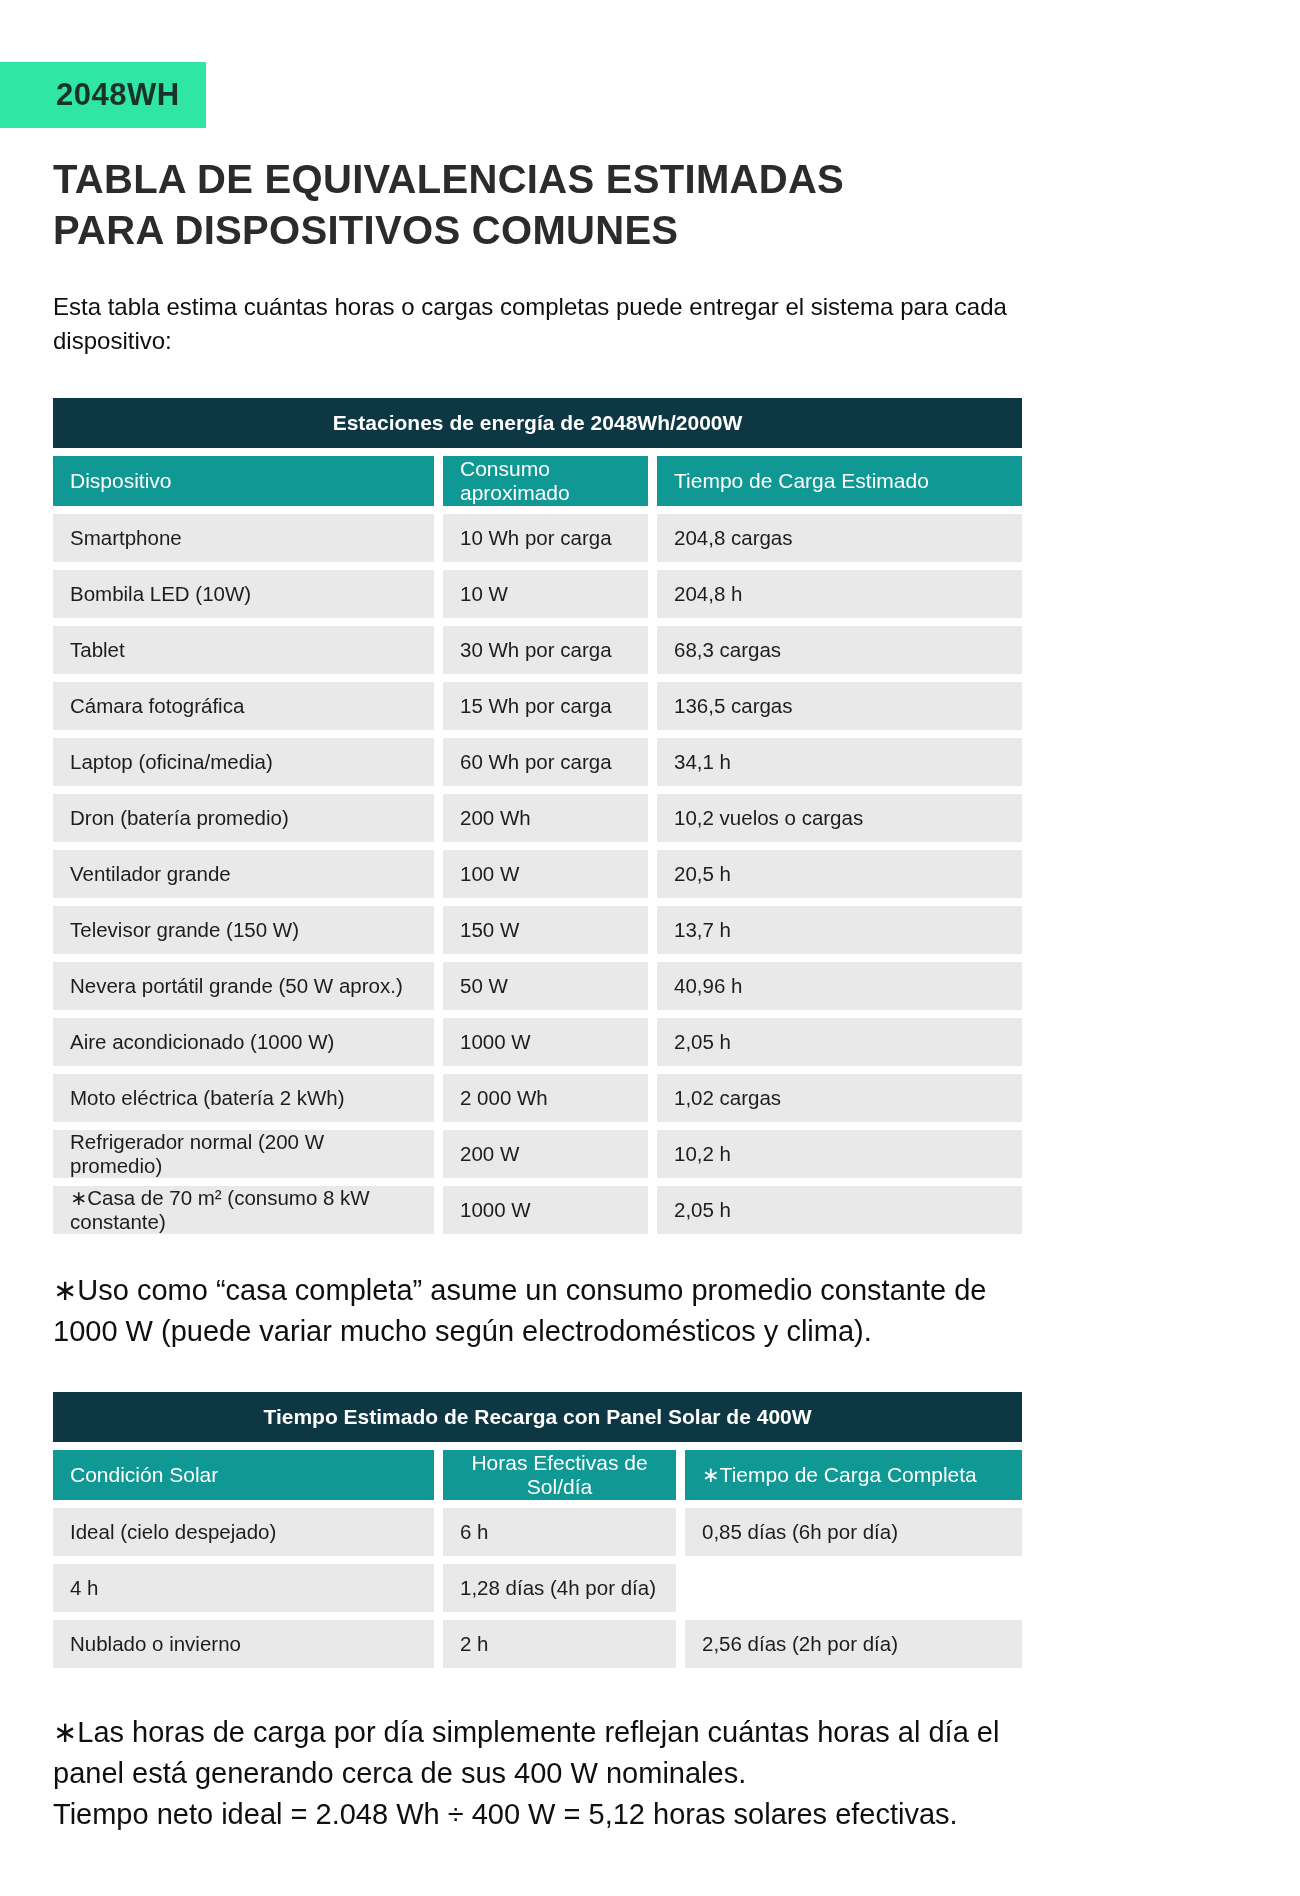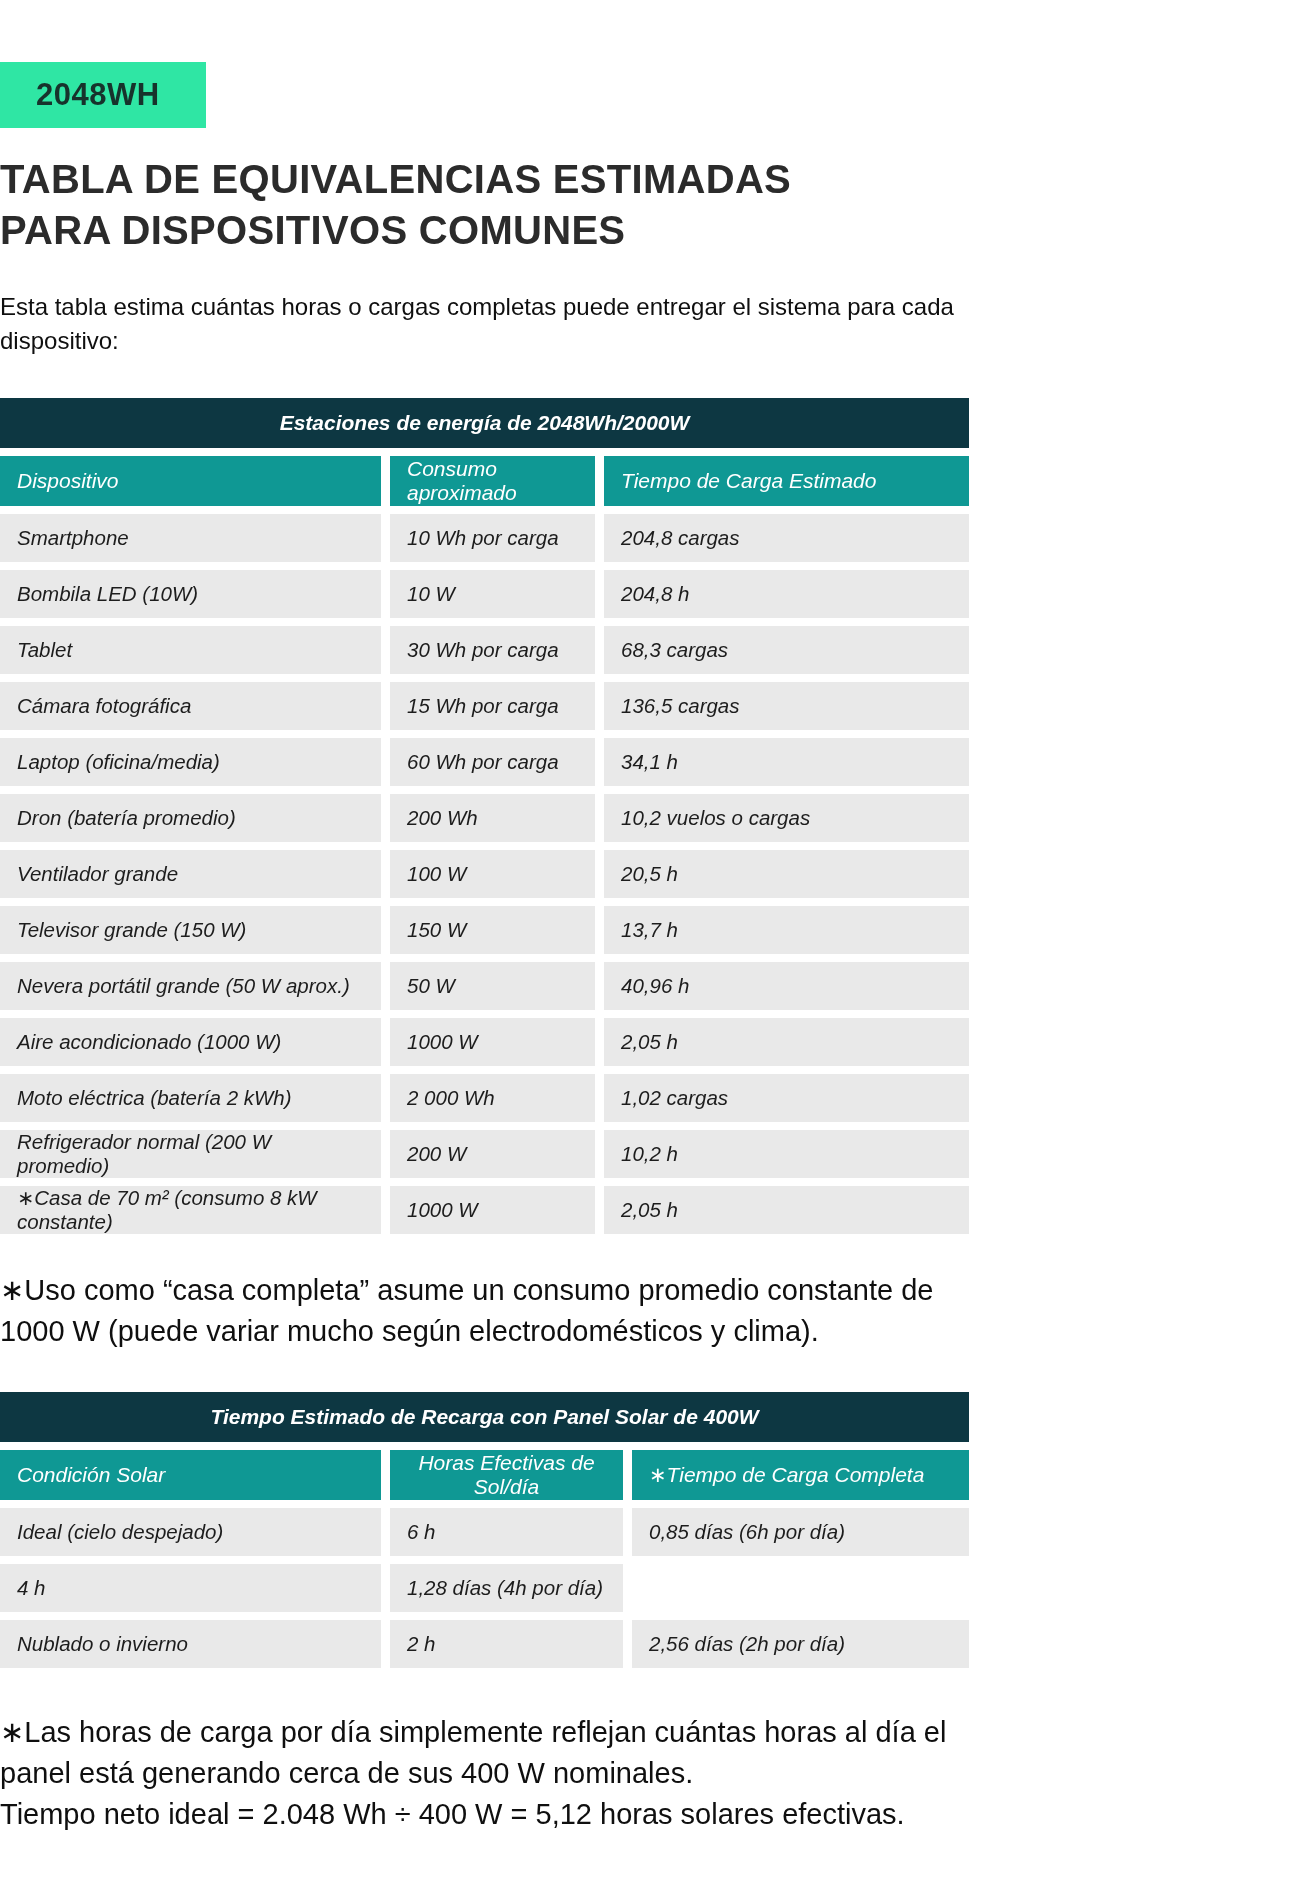--- a/index.html
+++ b/index.html
@@ -8,38 +8,38 @@
     background:#ffffff;
     font-family:"Liberation Sans","DejaVu Sans",sans-serif;
     color:#111111;
     overflow:hidden;
   }
   .badge {
     margin-top:62px;
     width:206px; height:66px;
     background:#2FE6A4;
     display:flex; align-items:center;
-    box-sizing:border-box; padding-left:36px;
+    box-sizing:border-box; padding-left:56px;
     font-size:31px; font-weight:bold; letter-spacing:0.5px;
     color:#17332C;
   }
-  .content { width:969px; }
+  .content { margin-left:53px; width:969px; }
   .title {
     margin:26px 0 0 0;
     font-size:40px; line-height:1.28;
     font-weight:bold; letter-spacing:0.3px;
     color:#2B2B2B;
   }
   .intro {
     margin-top:34px;
     font-size:24px; line-height:1.4;
     color:#0F0F0F;
     max-width:990px;
   }
-  .table { margin-top:40px;font-style:italic; }
+  .table { margin-top:40px; }
   .tband {
     height:50px;
     background:#0D3742;
     color:#ffffff;
     display:flex; align-items:center; justify-content:center;
     font-size:21px; font-weight:bold;
   }
   .grid-t1 { display:grid; grid-template-columns:381px 205px 1fr; column-gap:9px; }
   .grid-t2 { display:grid; grid-template-columns:381px 233px 1fr; column-gap:9px;text-align:center; }
   .thead { margin-top:8px; }

